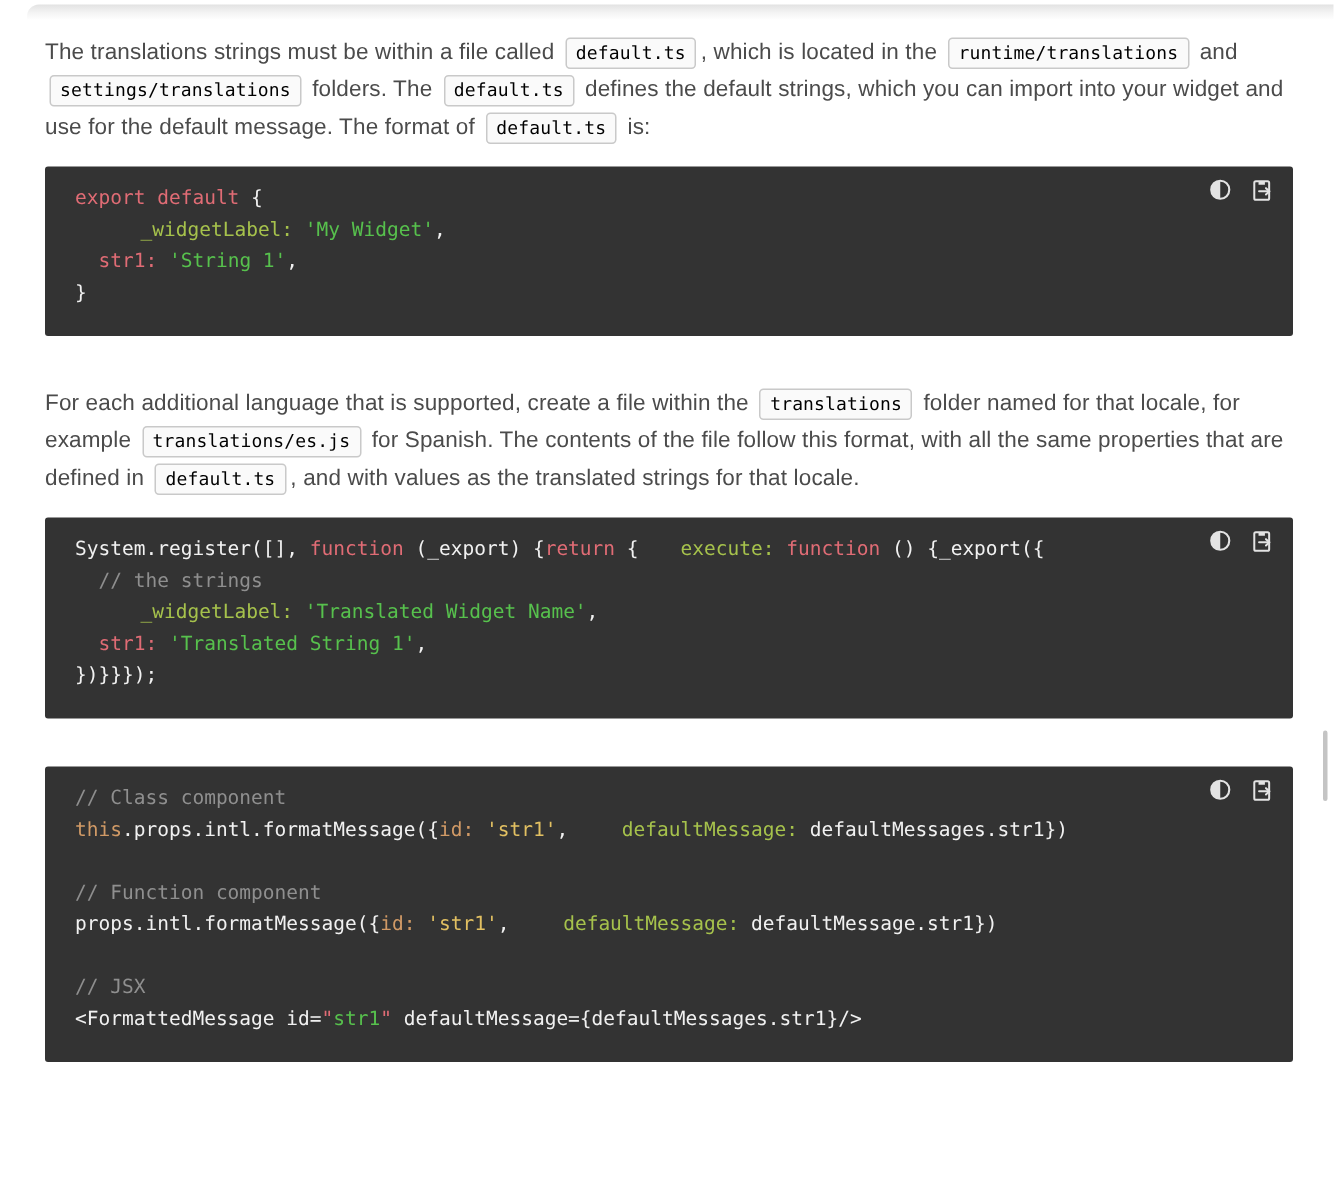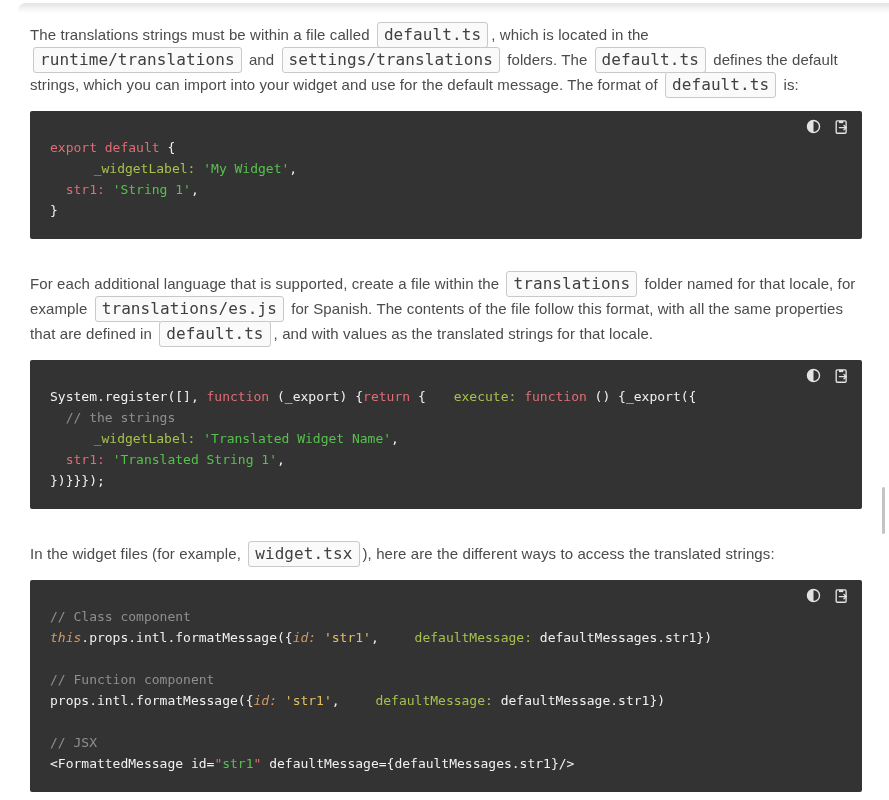--- a/index.html
+++ b/index.html
@@ -14,32 +14,32 @@
     background:linear-gradient(180deg,#e2e2e2 0%,#f4f4f4 55%,#fefefe 100%);
     border-top-left-radius:8px;
   }
   .content { position:relative; padding:22px 27px 0 30px; }
   p.doc {
     font-size:15px; line-height:25px; color:var(--body-text,#4b4b4b);
     margin:0 0 14px; letter-spacing:.1px;
   }
   .chip {
     font-family:"DejaVu Sans Mono", monospace;
-    font-size:16px; line-height:1;
+    font-size:12px; line-height:1;
     background:var(--chip-bg,#fafafa);
     border:1px solid var(--chip-border,#c9c9c9);
     border-radius:3px; padding:2px 6px 3px;
-    color:#404040; margin:0 3px; white-space:nowrap;
+    color:#000000; margin:0 3px; white-space:nowrap;
   }
   .code-block {
     position:relative;
     background:var(--code-bg,#333333);
     border-radius:2px;
     margin:0 0 32px;
-    padding:26px 20px 18px;
+    padding:11px 20px 18px;
   }
   .code-toolbar {
     position:absolute; top:7px; right:12px;
     display:flex; gap:11px; align-items:center;
   }
   .icon-btn {
     width:17px; height:17px; color:#e3e3e3; cursor:pointer;
     display:inline-block;
   }
   .icon-btn svg { width:100%; height:100%; display:block; }
@@ -47,21 +47,21 @@
     margin:0;
     font-family:"DejaVu Sans Mono", monospace;
     font-size:13px; line-height:21px;
     color:var(--code-text,#f1f1f1);
     white-space:pre;
   }
   .code-line { height:21px; }
   .tk-keyword { color:var(--keyword,#e06c75); }
   .tk-string  { color:var(--string,#57c14d); }
   .tk-attr    { color:var(--attr,#a6c24c);margin-left:28px; }
-  .tk-orange  { color:var(--orange,#d19a66);font-style:italic; }
+  .tk-orange  { color:var(--orange,#d19a66); }
   .tk-gold    { color:var(--gold,#e2c062);margin-top:16px; }
   .tk-comment { color:var(--comment,#8f8f8f); }
   .scroll-thumb {
     position:absolute; right:4px; top:487px;
     width:3px; height:47px; background:#c4c4c4; border-radius:2px;
   }
 </style>
 </head>
 <body>
 
@@ -101,21 +101,20 @@
       <svg viewBox="0 0 24 24" fill="none" stroke="currentColor" stroke-width="1.9" stroke-linecap="round" stroke-linejoin="round">
         <rect x="4.5" y="4" width="14" height="17.5" rx="1.5"></rect>
         <path d="M8.5 4 h6 v3.2 h-6 z" fill="currentColor" stroke="none"></path>
         <path d="M9 13.5 h9.5"></path>
         <path d="M15.5 10.5 l3.2 3 -3.2 3"></path>
       </svg>
     </span>
   </div>
 <pre class="code"><div class="code-line"><span>System.register([], </span><span class="tk-keyword">function</span><span> (_export) {</span><span class="tk-keyword">return</span><span> {</span><span class="tk-attr">execute:</span><span> </span><span class="tk-keyword">function</span><span> () {_export({</span></div><div class="code-line"><span class="tk-comment">  // the strings</span></div><div class="code-line"><span>  </span><span class="tk-attr">_widgetLabel:</span><span> </span><span class="tk-string">'Translated Widget Name'</span><span>,</span></div><div class="code-line"><span>  </span><span class="tk-keyword">str1:</span><span> </span><span class="tk-string">'Translated String 1'</span><span>,</span></div><div class="code-line"><span>})}}});</span></div></pre>
     </div>
-    <p class="doc">In the widget files (for example, <code class="chip">widget.tsx</code>), here are the different ways to access the translated strings:</p>
     <div class="code-block">
   <div class="code-toolbar">
     <span class="icon-btn">
       <svg viewBox="0 0 24 24">
         <circle cx="12" cy="12" r="8.5" fill="none" stroke="currentColor" stroke-width="2"></circle>
         <path d="M12 3.5 A8.5 8.5 0 0 0 12 20.5 Z" fill="currentColor"></path>
       </svg>
     </span>
     <span class="icon-btn">
       <svg viewBox="0 0 24 24" fill="none" stroke="currentColor" stroke-width="1.9" stroke-linecap="round" stroke-linejoin="round">

